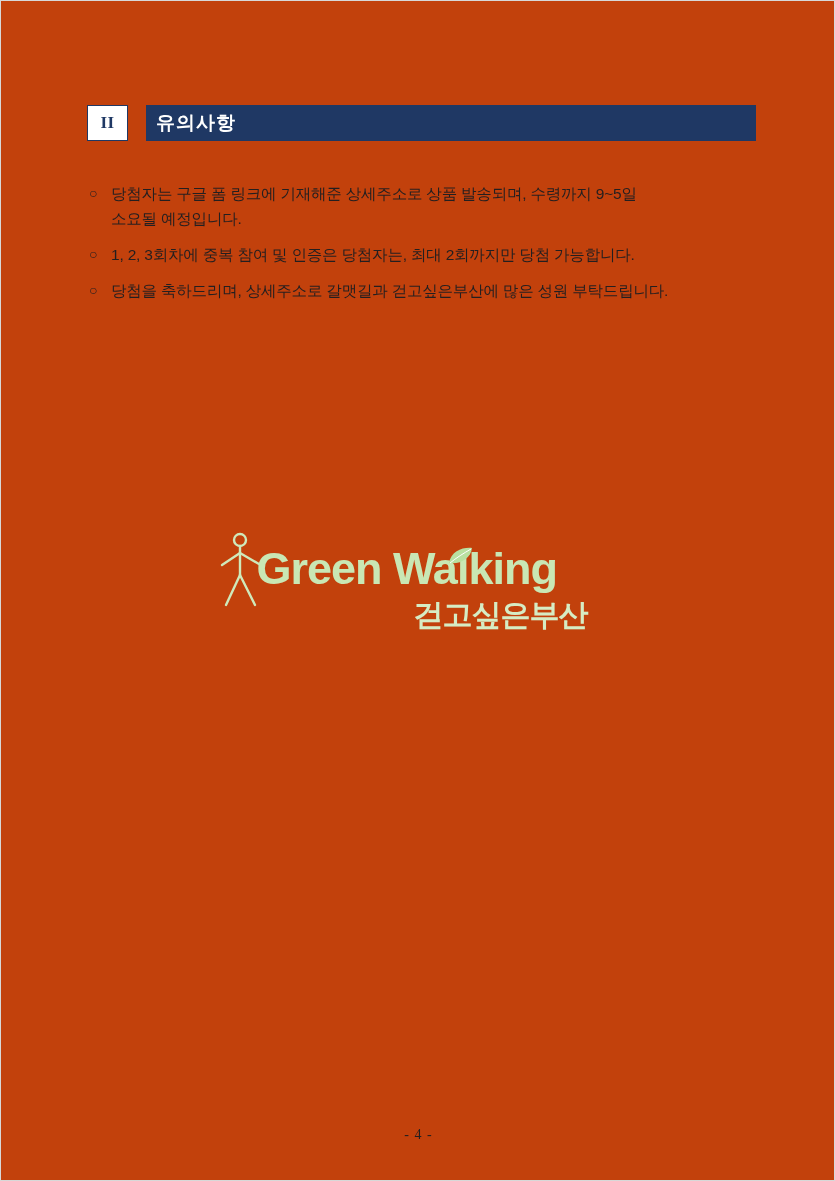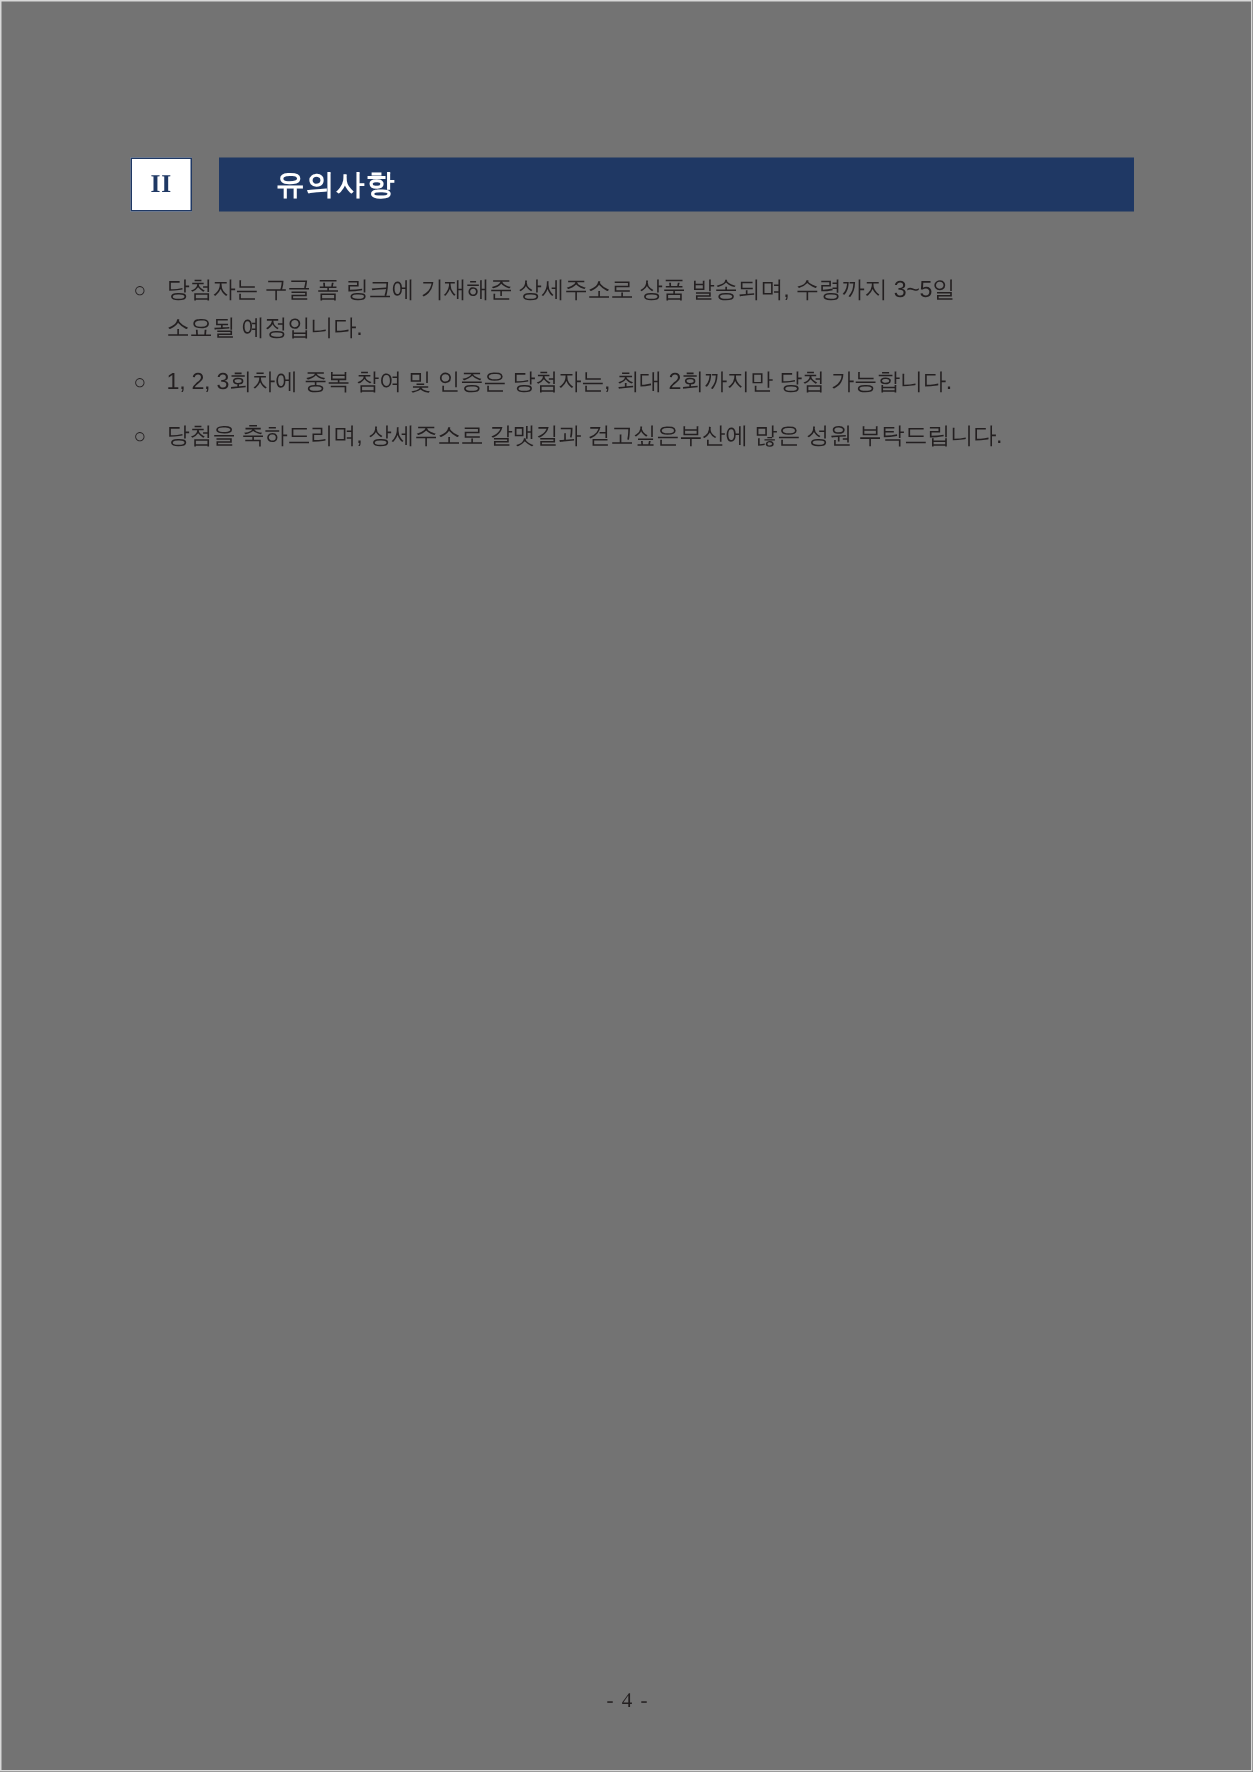--- a/index.html
+++ b/index.html
@@ -8,21 +8,21 @@
     background: #9a9a9a;
   }
   body {
     font-family: "Liberation Sans", sans-serif;
   }
   .page {
     position: relative;
     width: 835px;
     height: 1181px;
     margin: 0 auto;
-    background: #737373;
+    background: #c2410c;
     overflow: hidden;
     box-sizing: border-box;
     border: 1px solid #d8d8d8;
   }
 
   
   .section-header {
     position: absolute;
     left: 86px;
     top: 104px;
@@ -51,21 +51,21 @@
     background: #1f3864;
     display: flex;
     align-items: center;
     margin-left: 18px;
   }
   .header-bar .title {
     color: #ffffff;
     font-size: 19px;
     font-weight: bold;
     letter-spacing: 1px;
-    margin-left: 38px;
+    margin-left: 10px;
     font-family: "Liberation Sans", sans-serif;
   }
 
   
   .note-list {
     position: absolute;
     left: 88px;
     top: 180px;
     width: 672px;
   }
@@ -164,32 +164,52 @@
     <div class="numeral-box">II</div>
     <div class="header-bar">
       <span class="title">유의사항</span>
     </div>
   </div>
 
   <div class="note-list">
 
     <div class="note-item">
       <span class="bullet">○</span>
-      <span class="note-text">당첨자는 구글 폼 링크에 기재해준 상세주소로 상품 발송되며, 수령까지 3~5일
+      <span class="note-text">당첨자는 구글 폼 링크에 기재해준 상세주소로 상품 발송되며, 수령까지 9~5일
 소요될 예정입니다.</span>
     </div>
 
     <div class="note-item">
       <span class="bullet">○</span>
       <span class="note-text">1, 2, 3회차에 중복 참여 및 인증은 당첨자는, 최대 2회까지만 당첨 가능합니다.</span>
     </div>
 
     <div class="note-item">
       <span class="bullet">○</span>
       <span class="note-text">당첨을 축하드리며, 상세주소로 갈맷길과 걷고싶은부산에 많은 성원 부탁드립니다.</span>
     </div>
 
   </div>
 
+  <div class="watermark">
+    <div class="wm-inner">
+      <svg class="wm-figure" viewBox="0 0 62 78">
+        <g stroke="#cfe9bb" stroke-width="2.4" fill="none" stroke-linecap="round">
+          <circle cx="31" cy="9" r="6"></circle>
+          <line x1="31" y1="15" x2="31" y2="44"></line>
+          <line x1="31" y1="22" x2="13" y2="34"></line>
+          <line x1="31" y1="22" x2="50" y2="33"></line>
+          <line x1="31" y1="44" x2="17" y2="74"></line>
+          <line x1="31" y1="44" x2="46" y2="74"></line>
+        </g>
+      </svg>
+      <div class="wm-title">Green Walking</div>
+      <svg class="wm-leaf" viewBox="0 0 26 18">
+        <path d="M2 16 C4 4 16 0 25 1 C24 11 13 18 2 16 Z" fill="#b9e0a0"></path>
+        <path d="M3 16 C9 11 17 6 24 2" stroke="#ffffff" stroke-width="1" fill="none"></path>
+      </svg>
+      <div class="wm-sub">걷고싶은부산</div>
+    </div>
+  </div>
 
   <div class="page-number">- 4 -</div>
 
 </div>
 
 </body></html>

